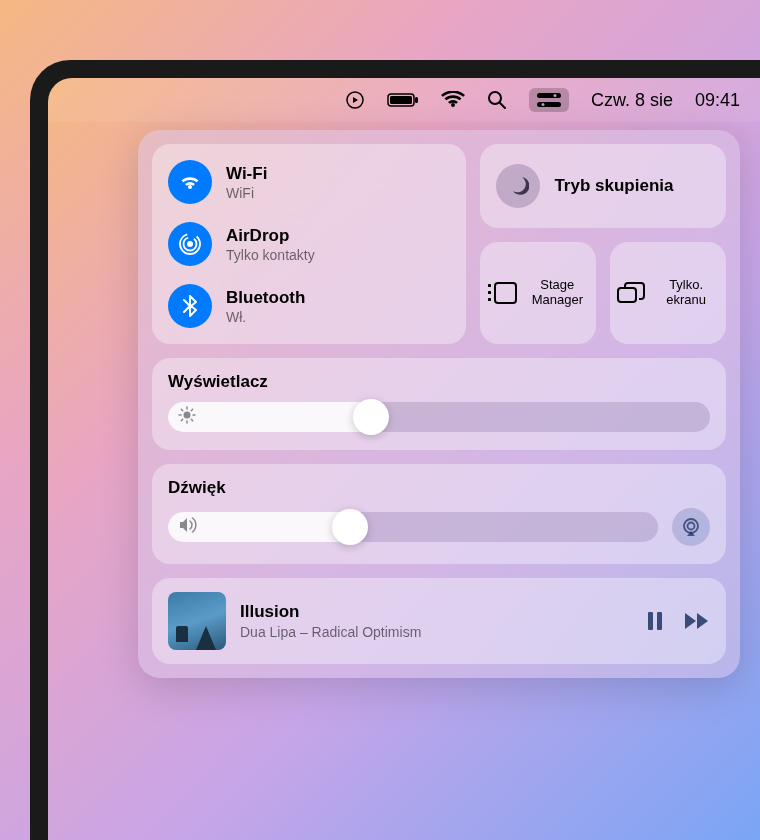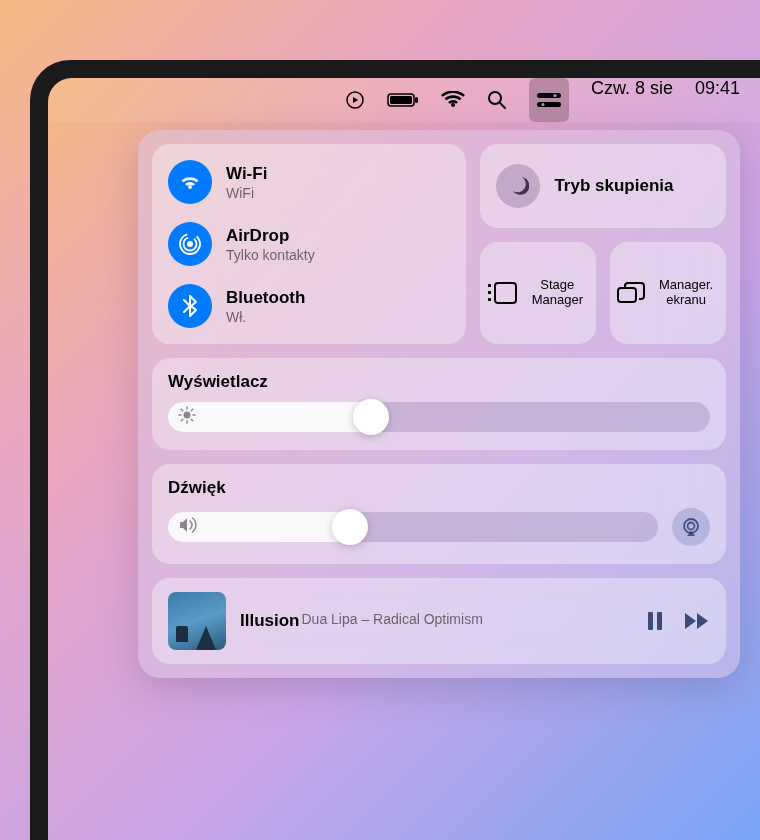--- a/index.html
+++ b/index.html
@@ -25,20 +25,21 @@
       width: 100%;
       height: 100%;
       background: linear-gradient(135deg, #f5b882 0%, #e8a5c5 30%, #c8a5e8 60%, #7aa5f5 100%);
       border-radius: 24px 0 0 0;
       position: relative;
       overflow: hidden;
     }
     .menubar {
       height: 44px;
       display: flex;
+      align-items: center;
       justify-content: flex-end;
       padding: 0 20px;
       gap: 22px;
       background: rgba(255,255,255,0.08);
     }
     .menubar-icon {
       display: flex;
       align-items: center;
       justify-content: center;
       color: #000;
@@ -250,21 +251,21 @@
       right: 10px;
       width: 0;
       height: 0;
       border-left: 10px solid transparent;
       border-right: 10px solid transparent;
       border-bottom: 24px solid #1a3040;
     }
     .media-info {
       flex: 1;
       display: flex;
-      flex-direction: row;
+      flex-direction: column;
       gap: 2px;
     }
     .media-title {
       font-size: 17px;
       font-weight: 600;
       color: #000;
     }
     .media-artist {
       font-size: 14px;
       color: rgba(0,0,0,0.55);
@@ -386,21 +387,21 @@
               </div>
               <span class="small-tile-label">Stage Manager</span>
             </div>
             <div class="cc-tile small-tile">
               <div class="small-tile-icon">
                 <svg width="30" height="24" viewBox="0 0 30 24">
                     <rect x="2" y="7" width="18" height="14" rx="3" fill="none" stroke="#000" stroke-width="2"></rect>
                     <path d="M9 6V5a3 3 0 013-3h13a3 3 0 013 3v10a3 3 0 01-3 3h-2" fill="none" stroke="#000" stroke-width="2"></path>
                   </svg>
               </div>
-              <span class="small-tile-label">Manager. ekranu</span>
+              <span class="small-tile-label">Tylko. ekranu</span>
             </div>
           </div>
         </div>
       </div>
 
       <div class="cc-tile slider-tile">
         <div class="slider-label">Wyświetlacz</div>
         <div class="slider-row">
           <div class="slider-track">
             <div class="slider-fill" style="width:40%">

